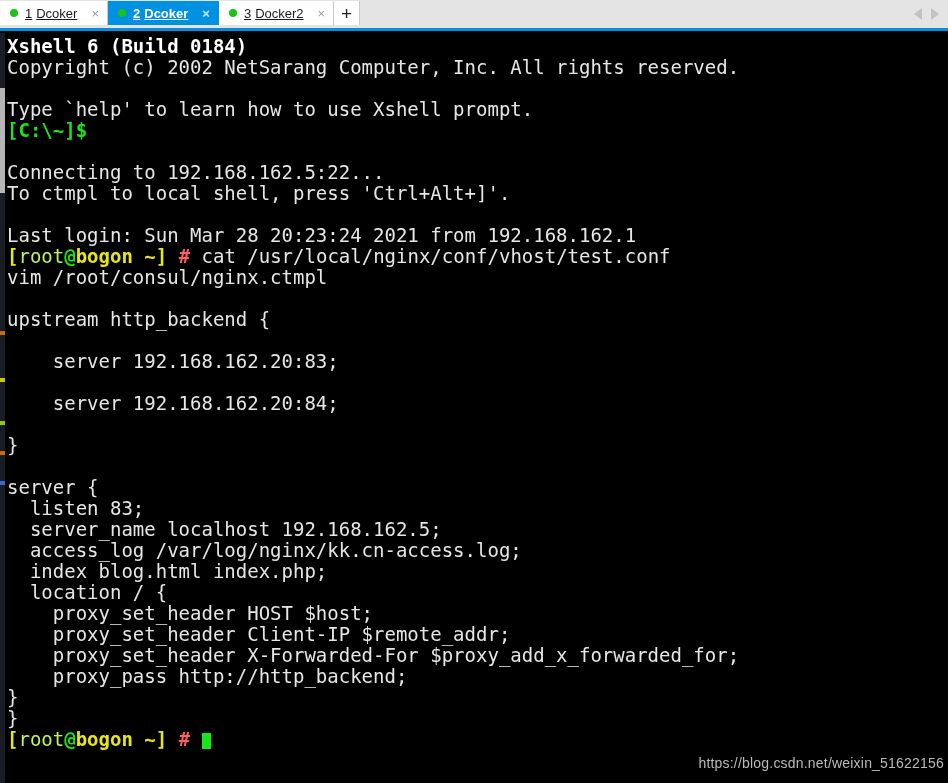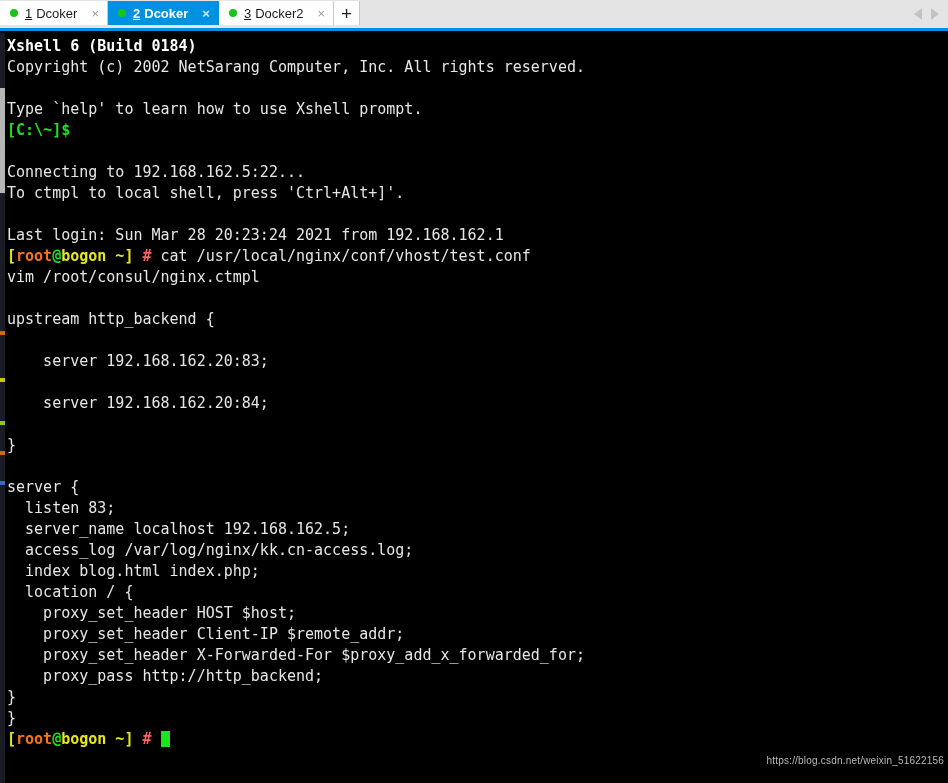--- a/index.html
+++ b/index.html
@@ -46,21 +46,21 @@
     width: 8px; height: 8px;
     border-radius: 50%;
     background: #19c419;
     margin-right: 7px;
     flex: none;
   }
   .tab .num {
     text-decoration: underline;
     margin-right: 4px;
   }
-  .tab .label { margin-right: 10px; }
+  .tab .label { margin-right: 10px; text-decoration: underline; }
   .tab .close {
     font-family: "Liberation Sans", sans-serif;
     font-size: 13px;
     color: #9b9b9b;
     padding: 0 4px;
     line-height: 1;
   }
   .tab.active .close { color: #cfe9fa; }
 
   #newtab {
@@ -133,44 +133,44 @@
   }
 
   #screen {
     position: absolute;
     left: 7px; top: 3px;
     width: 940px;
   }
   .line {
     height: 21px;
     line-height: 21px;
-    font-size: 15px;
+    font-size: 19px;
     color: #e6e6e6;
     white-space: pre;
     letter-spacing: 0px;
   }
   .line.bold { font-weight: bold; color: #ffffff; }
   .c-green  { color: #19e619; font-weight: bold; }
   .c-yellow { color: #e6e619; font-weight: bold; }
-  .c-pink   { color: #f97316; font-weight: bold; }
+  .c-pink   { color: #bef264; font-weight: normal; }
   .c-grn2   { color: #19e619; font-weight: bold; }
   .c-red    { color: #ff5f5f; font-weight: bold; }
   .cursor {
     display: inline-block;
     width: 9px; height: 16px;
     background: #19e619;
     vertical-align: -3px;
   }
 
   #watermark {
     position: absolute;
     right: 4px;
     top: 722px;
     font-family: "Liberation Sans", sans-serif;
-    font-size: 10px;
+    font-size: 14px;
     color: #b9b9b9;
     letter-spacing: 0.2px;
     white-space: nowrap;
   }
 </style>
 </head>
 <body>
 
 <div id="tabbar">
 

